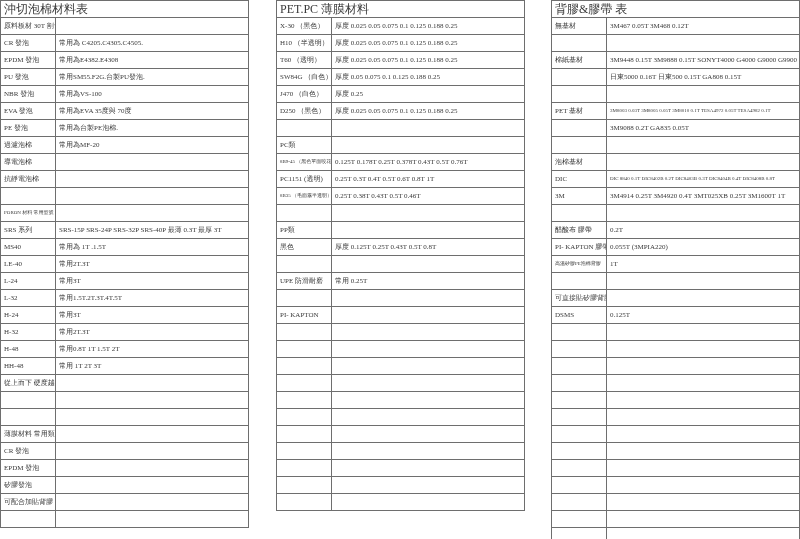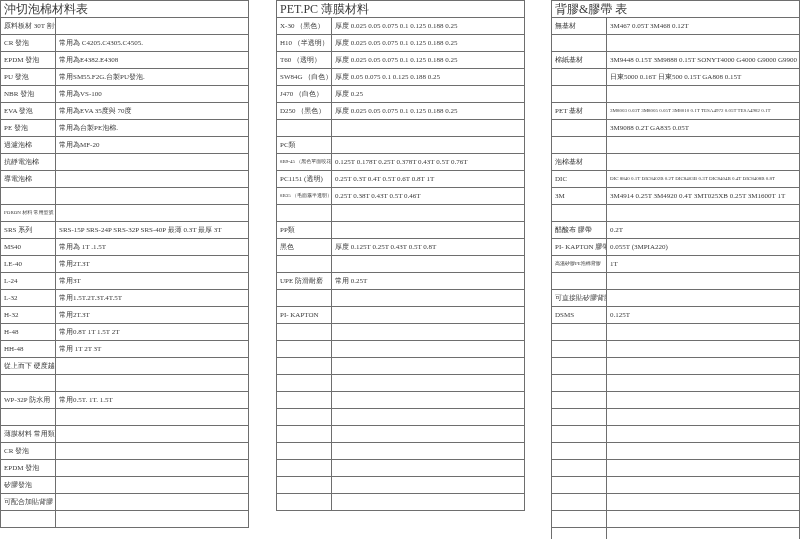--- a/index.html
+++ b/index.html
@@ -56,25 +56,25 @@
       </tr>
       <tr>
         <td>PE 發泡</td>
         <td>常用為台製PE泡棉.</td>
       </tr>
       <tr>
         <td>過濾泡棉</td>
         <td>常用為MF-20</td>
       </tr>
       <tr>
+        <td>導電泡棉</td>
+        <td></td>
+      </tr>
+      <tr>
         <td>抗靜電泡棉</td>
-        <td></td>
-      </tr>
-      <tr>
-        <td>導電泡棉</td>
         <td></td>
       </tr>
       <tr>
         <td></td>
         <td></td>
       </tr>
       <tr>
         <td class="tiny">PORON 材料 常用型號</td>
         <td></td>
       </tr>
@@ -92,42 +92,42 @@
       </tr>
       <tr>
         <td>L-24</td>
         <td>常用3T</td>
       </tr>
       <tr>
         <td>L-32</td>
         <td>常用1.5T.2T.3T.4T.5T</td>
       </tr>
       <tr>
+        <td>H-24</td>
+        <td>常用3T</td>
+      </tr>
+      <tr>
         <td>H-32</td>
         <td>常用2T.3T</td>
       </tr>
       <tr>
         <td>H-48</td>
         <td>常用0.8T 1T  1.5T  2T</td>
       </tr>
       <tr>
         <td>HH-48</td>
         <td>常用 1T 2T  3T</td>
       </tr>
       <tr>
         <td>從上而下 硬度越硬</td>
         <td></td>
       </tr>
       <tr>
         <td></td>
         <td></td>
-      </tr>
-      <tr>
-        <td>WP-32P 防水用</td>
-        <td>常用0.5T.  1T.  1.5T</td>
       </tr>
       <tr>
         <td></td>
         <td></td>
       </tr>
       <tr>
         <td>薄膜材料 常用類</td>
         <td></td>
       </tr>
       <tr>

